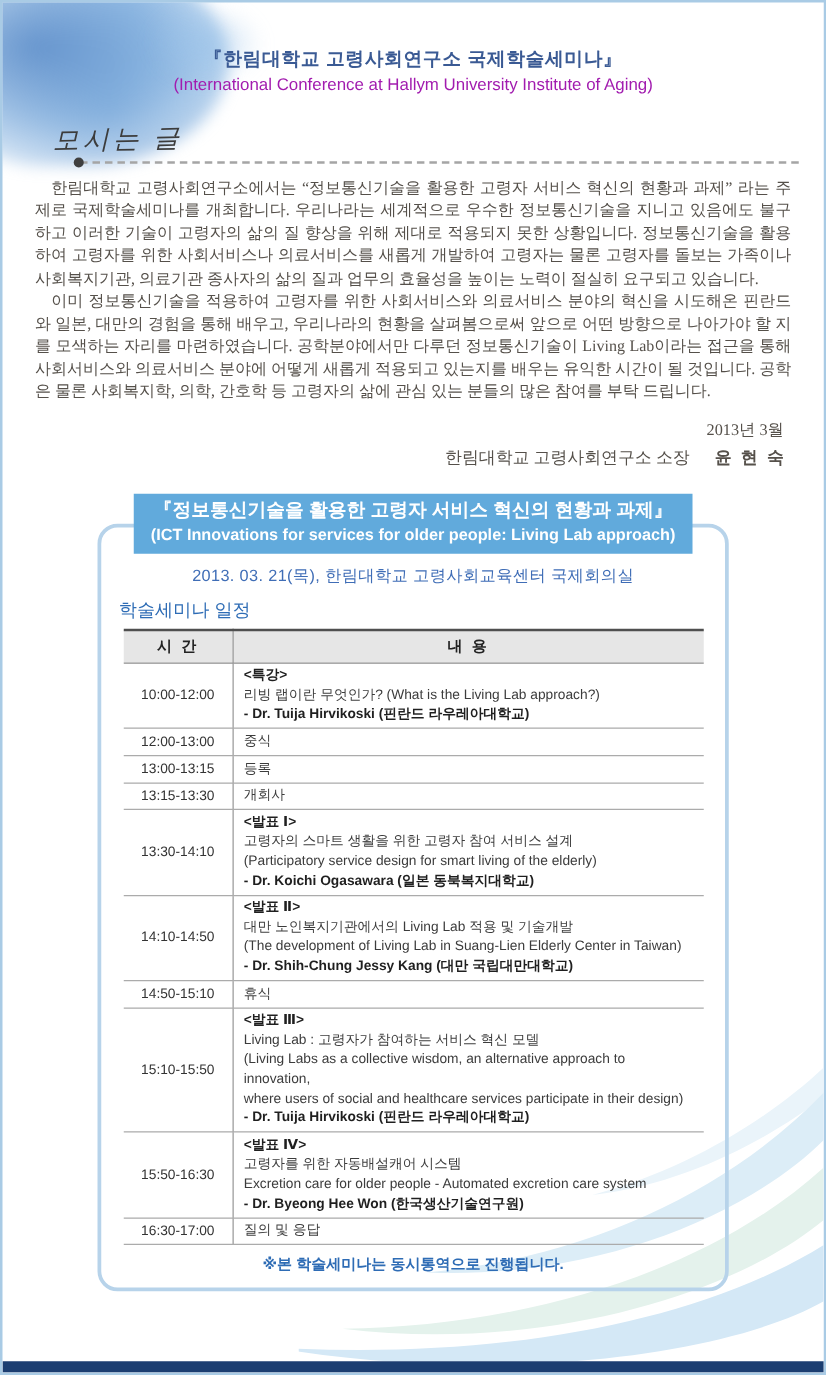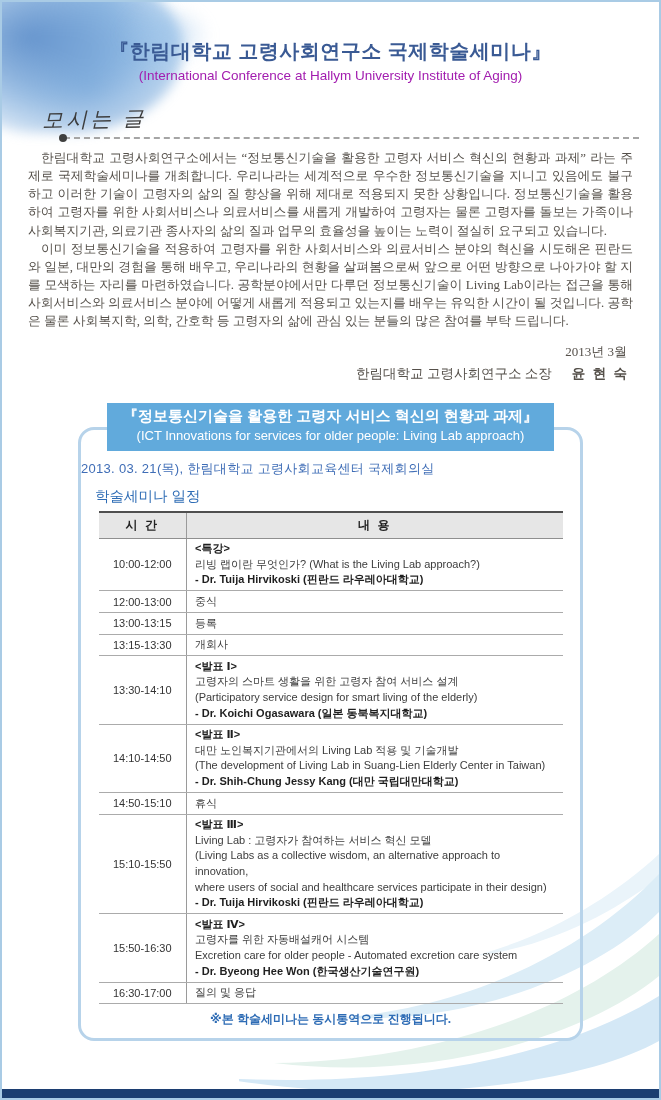--- a/index.html
+++ b/index.html
@@ -31,21 +31,21 @@
     border-radius:50%;
   }
   .waves { position:absolute; right:0; bottom:9px; z-index:0; }
   .bottom-bar { position:absolute; left:0; right:0; bottom:0; height:9px; background:#1c3e71; z-index:3; }
 
   .content { position:relative; z-index:1; }
 
   
   .title {
     margin:36px 0 0; text-align:center;
-    font-size:20px; font-weight:bold; color:#3a5a94; letter-spacing:.5px;
+    font-size:15px; font-weight:bold; color:#3a5a94; letter-spacing:.5px;
   }
   .subtitle { margin-top:3px; text-align:center; font-size:13.5px; color:#a21caf; }
 
   
   .inv-heading {
     margin:22px 0 4px 40px;
     font-family:"Liberation Serif","DejaVu Serif",serif;
     font-style:italic; font-size:21px; letter-spacing:3px; color:#3c3c3c;
     transform:rotate(-1.2deg); width:120px;
   }
@@ -70,30 +70,30 @@
   .sig-name { margin-left:20px; letter-spacing:2px;font-weight:bold; }
 
   
   .banner {
     position:relative; z-index:2;
     width:447px; margin:20px auto -24px;
     background:#61aadc; color:#ffffff; text-align:center;
     padding:4px 4px 8px;
   }
   .banner-ko { font-size:15px; font-weight:bold; }
-  .banner-en { font-size:13px; margin-top:2px; }
+  .banner-en { font-size:13px; margin-top:2px;font-weight:bold; }
 
   .box {
     position:relative; z-index:1;
     width:505px; margin:0 auto;
     border:3px solid #b7d3ea; border-radius:16px;
     padding:30px 0 10px;
     background:transparent;
   }
-  .venue { text-align:left; font-size:13px; color:#3f6db6; letter-spacing:.3px; }
+  .venue { text-align:center; font-size:13px; color:#3f6db6; letter-spacing:.3px; }
   .sched-heading { margin:9px 0 5px 14px; font-size:14.5px; color:#2e6cb5; }
 
   .schedule {
     width:464px; margin:0 auto; border-collapse:collapse;
     border-top:2px solid #4f4f4f;
     font-size:11px; color:#3c3c3c;
   }
   .schedule th {
     background:#e6e6e6; border-bottom:1px solid #8f8f8f;
     font-size:12px; font-weight:bold; color:#222; padding:4px 0; letter-spacing:2px;

